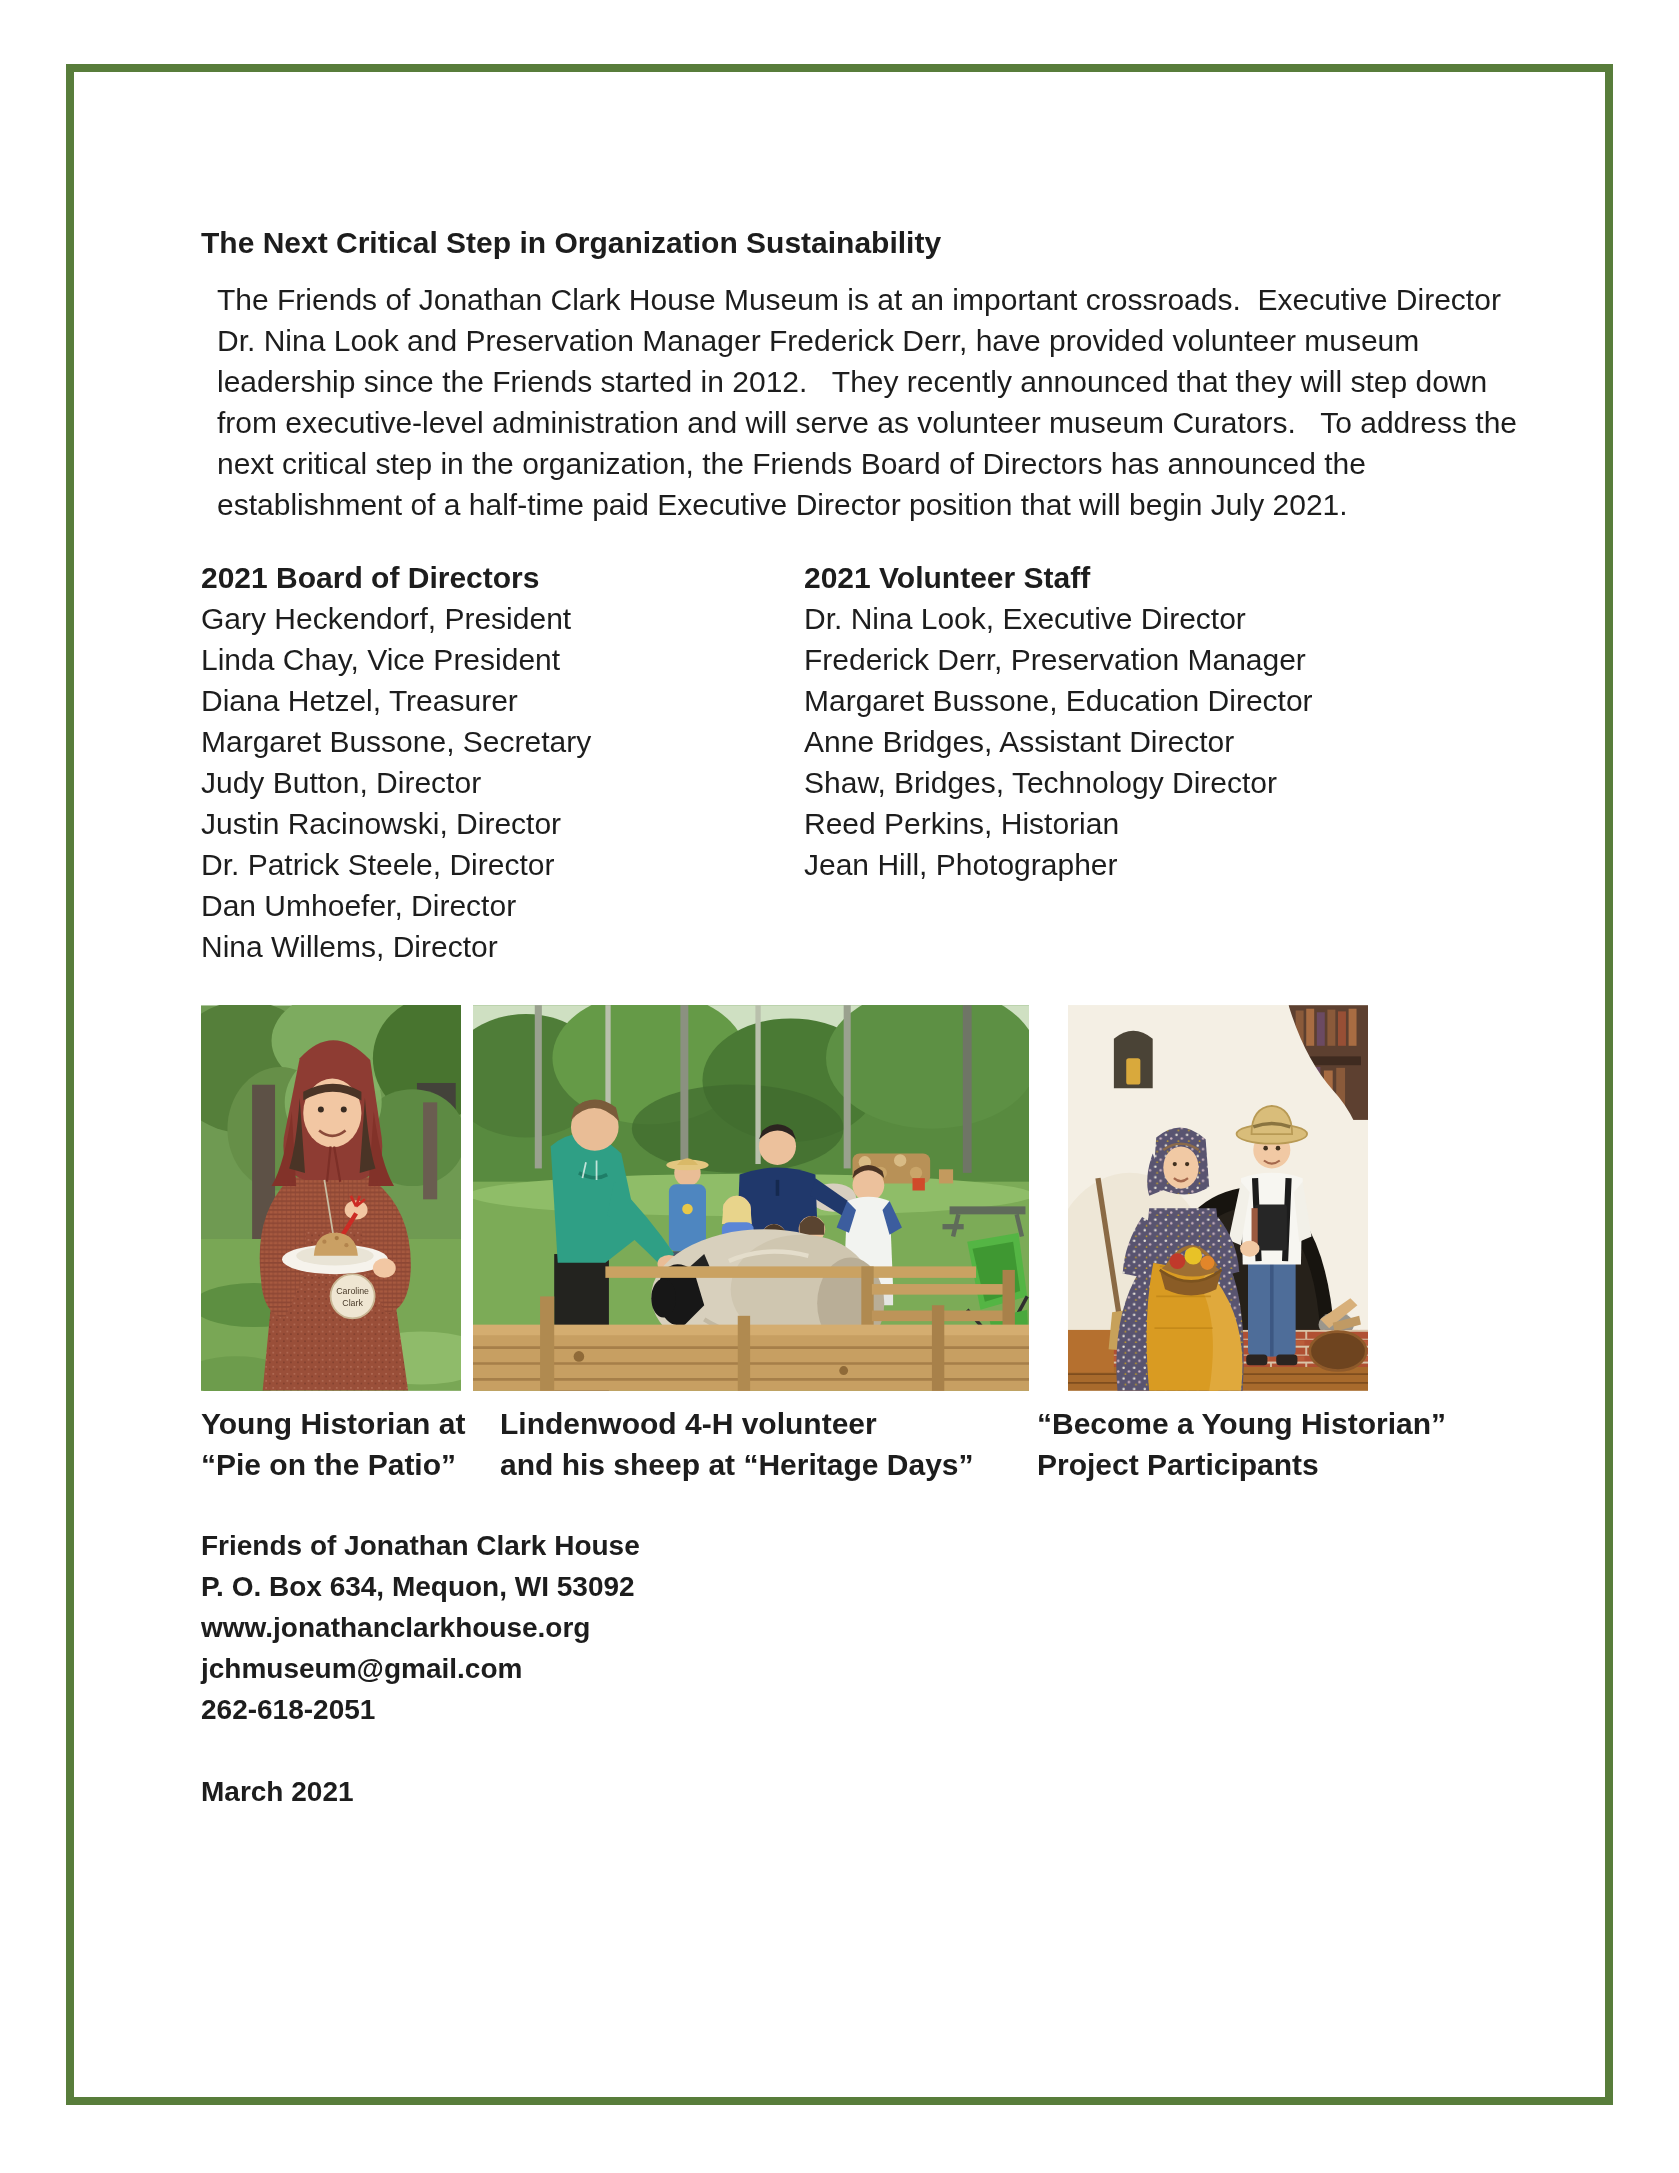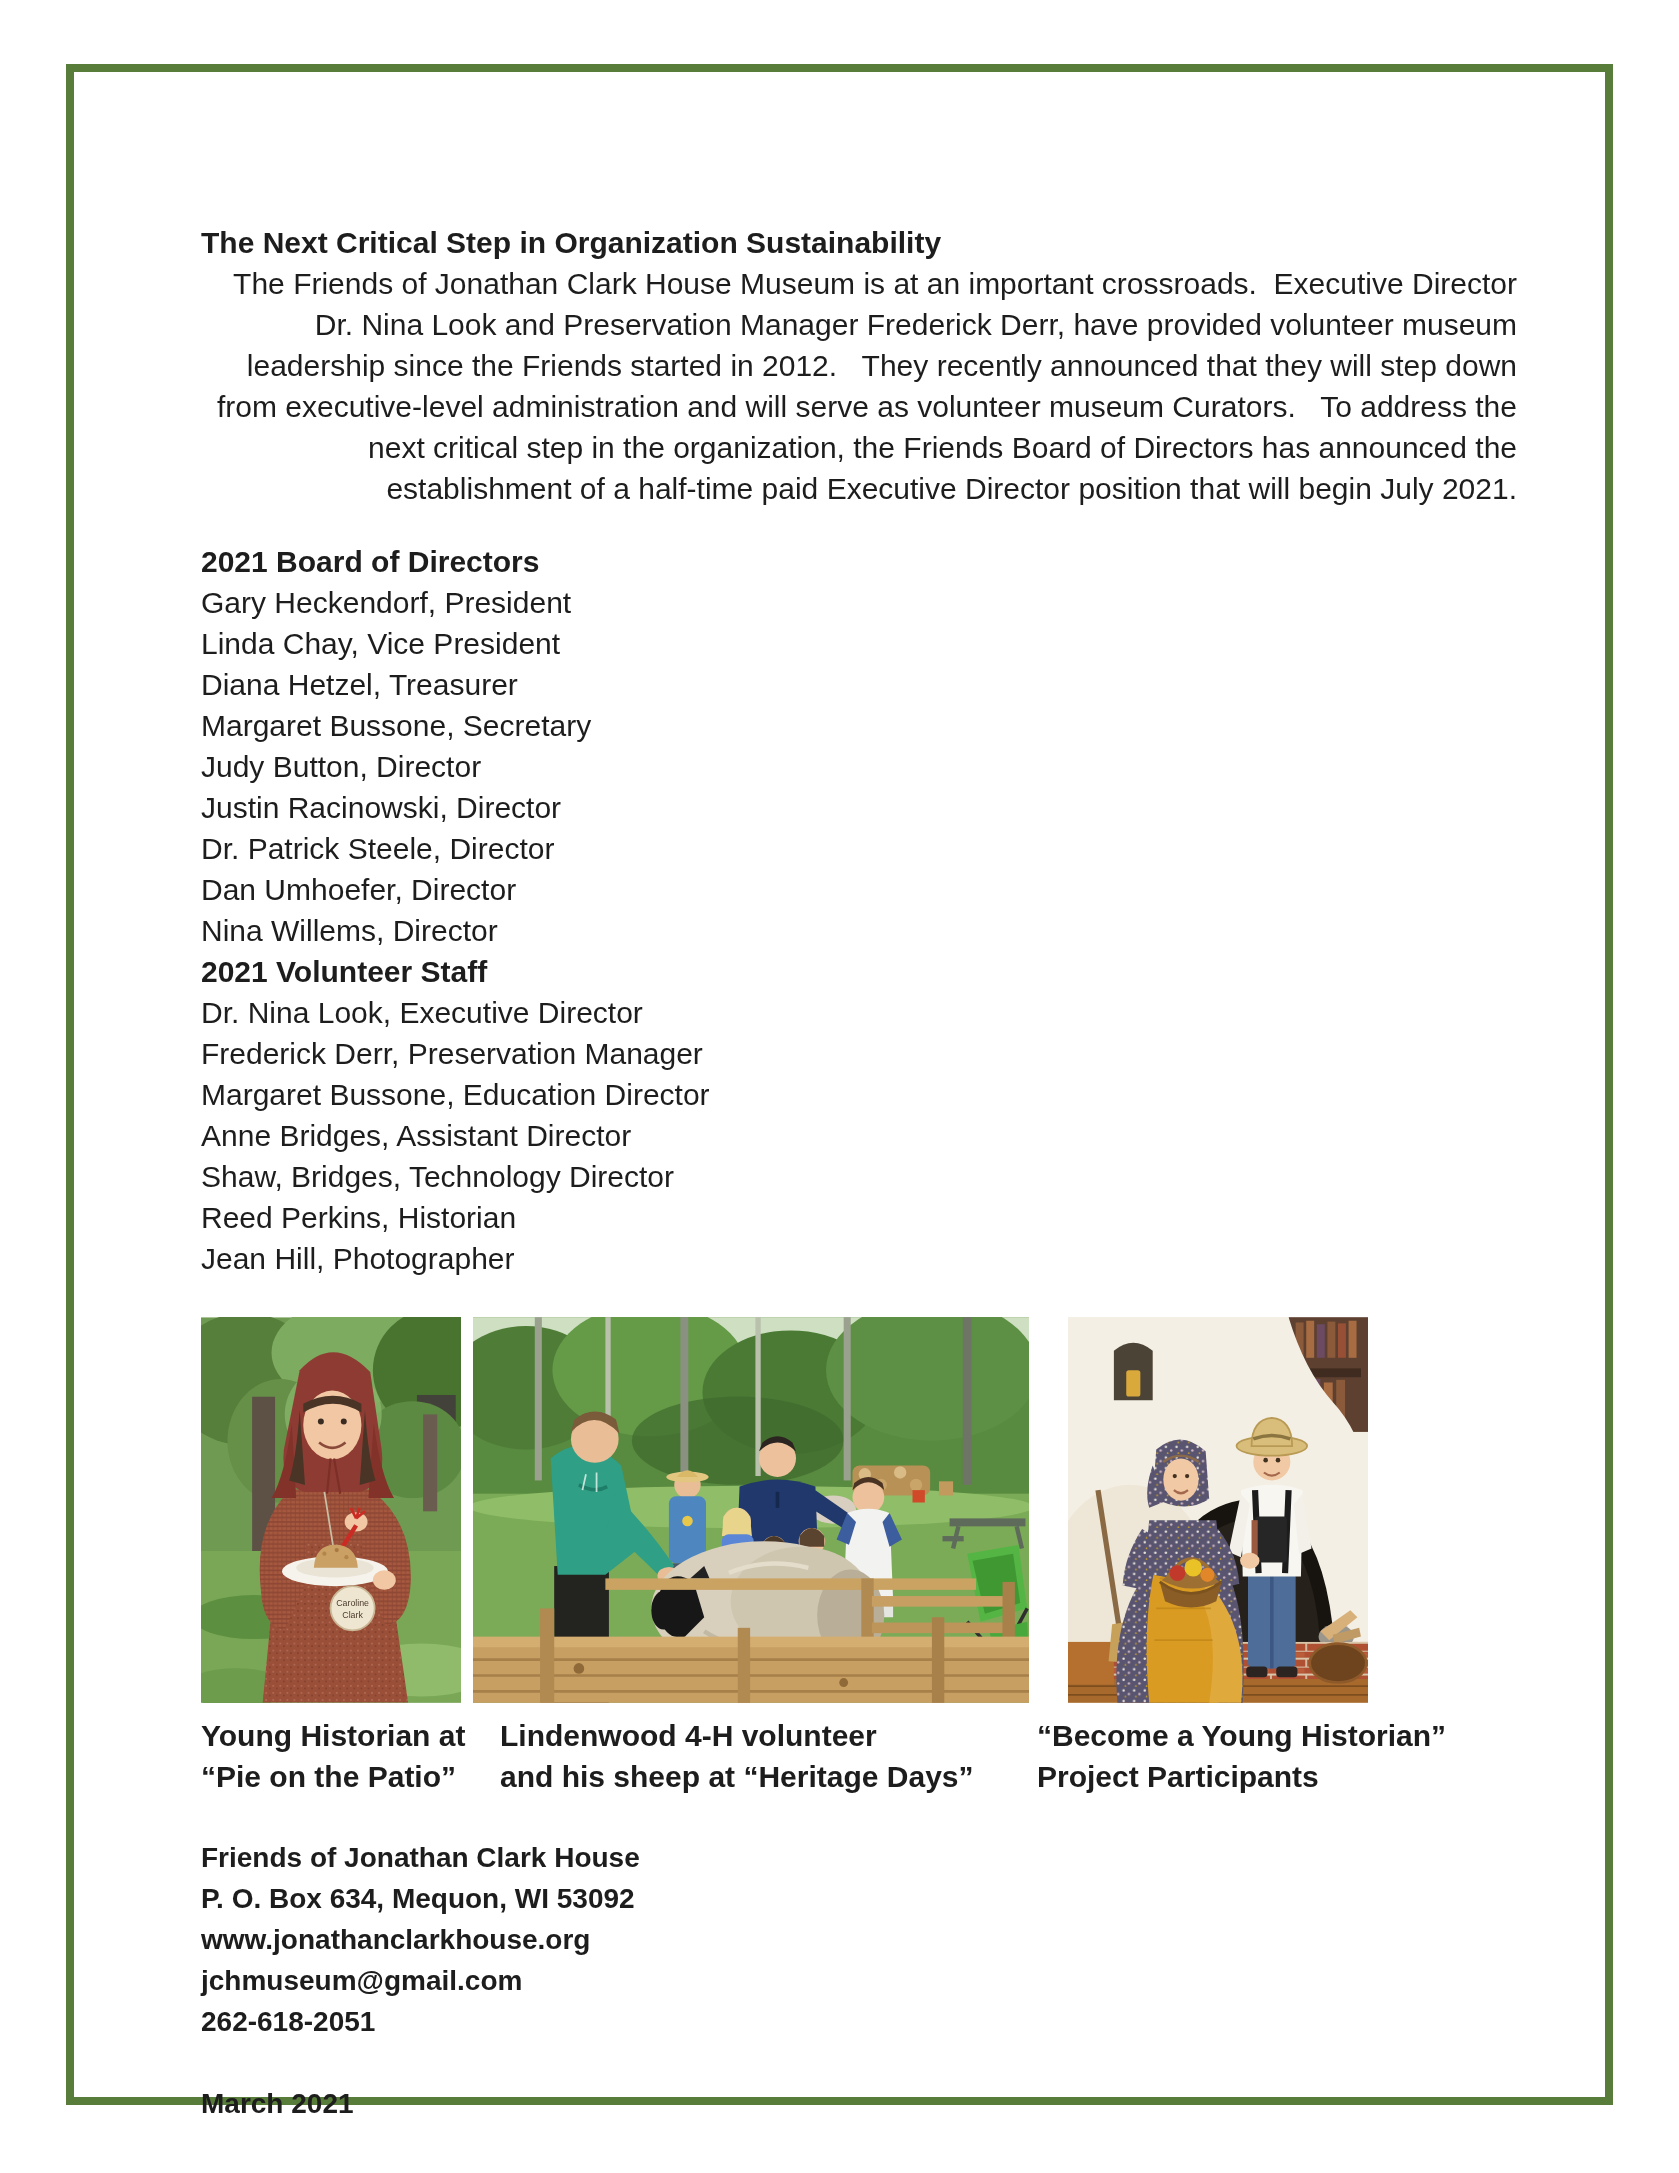--- a/index.html
+++ b/index.html
@@ -6,22 +6,22 @@
   body{
     width:1680px;height:2174px;position:relative;background:#ffffff;
     font-family:"Liberation Sans", sans-serif;color:#1d1d1d;overflow:hidden;
   }
   .frame{
     position:absolute;left:66px;top:64px;width:1547px;height:2041px;
     border:8px solid #587d3b;box-sizing:border-box;
   }
   .content{position:absolute;left:201px;top:222px;width:1323px;}
   .h-title{font-size:30px;line-height:41px;font-weight:bold;margin:0;}
-  .para{font-size:30px;line-height:41px;margin:0;width:1316px;white-space:pre-wrap;text-align:right;}
-  .columns{display:flex;margin-top:32px;flex-direction:column;}
+  .para{font-size:30px;line-height:41px;margin:16px;width:1316px;white-space:pre-wrap;}
+  .columns{display:flex;margin-top:32px;}
   .col-board{width:603px;}
   .col-staff{flex:1;}
   .col-heading{font-size:30px;line-height:41px;font-weight:bold;margin:0;}
   .roster-item{font-size:30px;line-height:41px;}
   .photos-row{display:flex;margin-top:38px;align-items:flex-start;text-align:right;}
   .photo{display:block;}
   .photo-2{margin-left:12.4px;}
   .photo-3{margin-left:39px;}
   .captions-row{display:flex;margin-top:11.5px;}
   .caption{font-size:30px;line-height:41px;font-weight:bold;}

